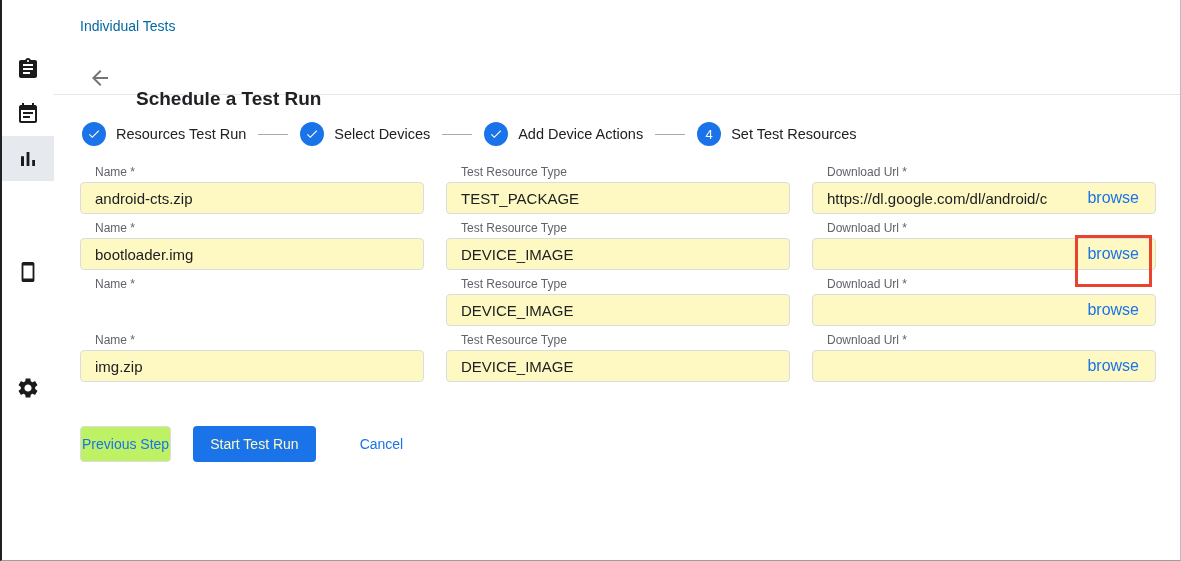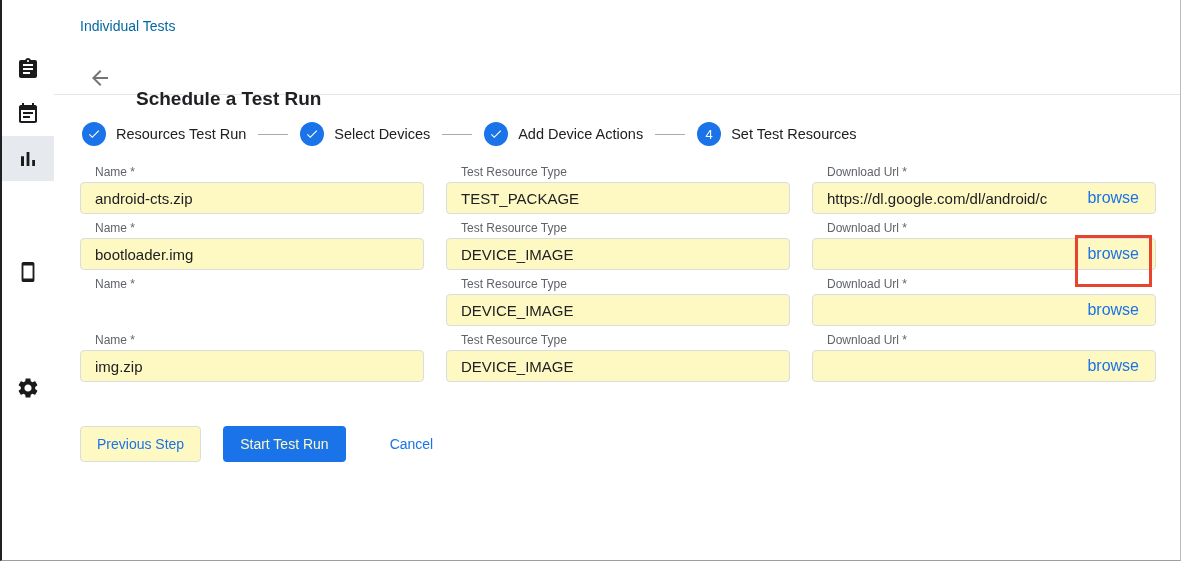--- a/index.html
+++ b/index.html
@@ -80,21 +80,21 @@
   }
   .browse-highlight.show { display: block; }
 
   
   .actions { display: flex; align-items: center; margin-top: 44px; }
   .btn {
     height: 36px; border-radius: 4px; font-size: 14px; font-weight: 500;
     font-family: inherit; cursor: pointer;
   }
   .btn-outline {
-    padding: 0 16px; background: #fef9c3; color: var(--accent, #1a73e8);
+    padding: 0 1px; background: #bef264; color: var(--accent, #1a73e8);
     border: 1px solid #dadce0;
     text-align: center;
   }
   .btn-primary {
     padding: 8px 17px; background: var(--accent, #1a73e8); color: #fef9c3;
     border: none; margin-left: 22px;
   }
   .btn-text {
     background: none; border: none; color: var(--accent, #1a73e8);
     margin-left: 40px; padding: 0 4px;

